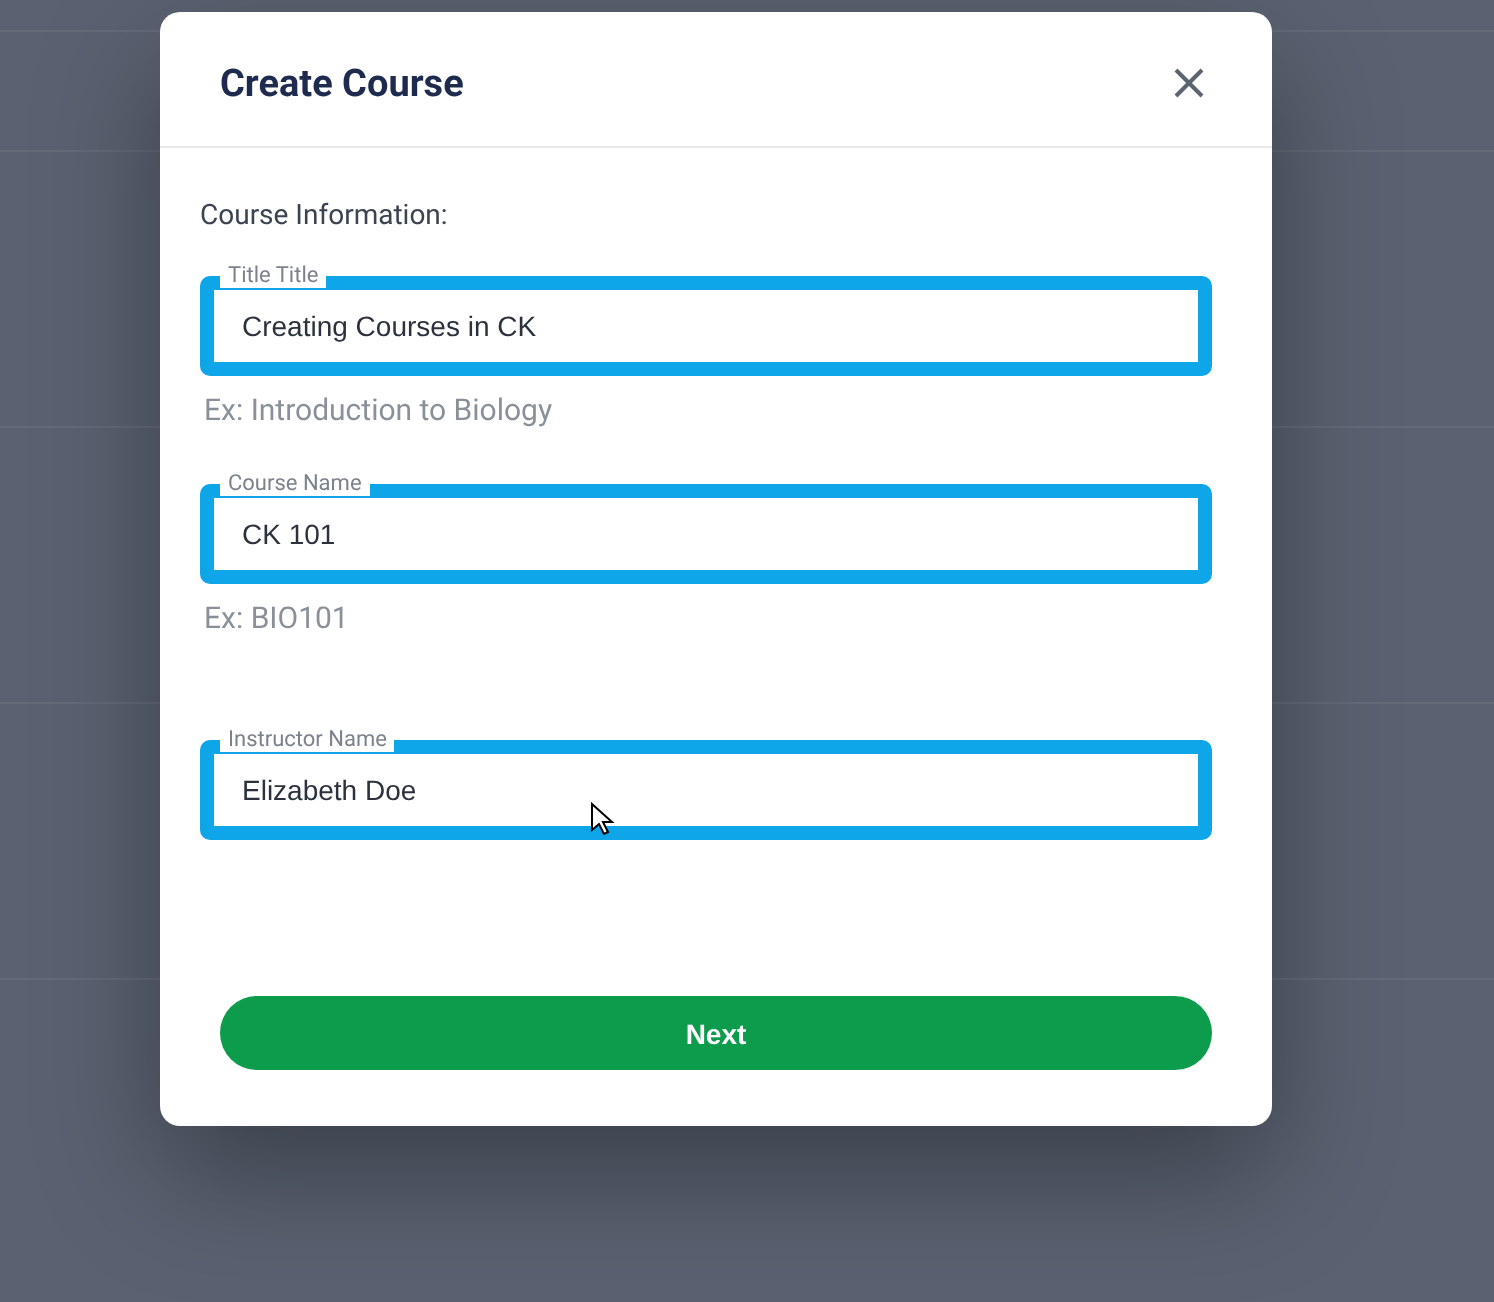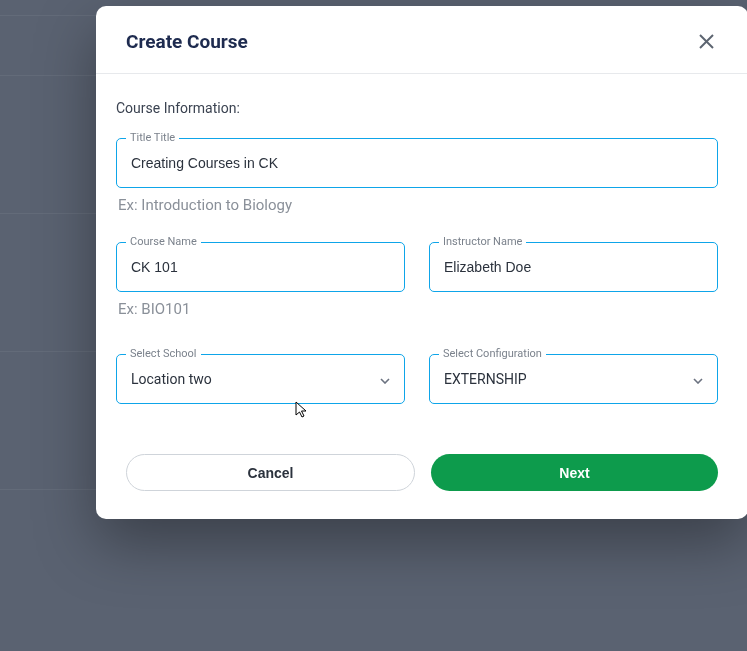--- a/index.html
+++ b/index.html
@@ -17,23 +17,23 @@
     top: 0; left: 0; right: 0; bottom: 0;
   }
   .bg-lines div {
     position: absolute;
     left: 0; right: 0;
     height: 1px;
     background: rgba(255,255,255,0.06);
   }
   .modal {
     position: absolute;
-    left: 96px;
+    left: 80px;
     top: 6px;
-    width: 652px;
+    width: 556px;
     background: #ffffff;
     border-radius: 10px;
     box-shadow: 0 24px 60px rgba(0,0,0,0.35);
   }
   .modal-header {
     display: flex;
     align-items: center;
     justify-content: space-between;
     padding: 24px 30px 20px 30px;
     border-bottom: 1px solid #e7e9ec;
@@ -55,40 +55,41 @@
     padding: 26px 30px 50px 20px;
   }
   .section-label {
     font-size: 14px;
     color: #3b4351;
     margin-bottom: 22px;
   }
   .row {
     display: flex;
     gap: 24px;
+    flex-direction: column;
   }
   .field {
     position: relative;
     flex: 1;
     margin-bottom: 28px;
   }
   .field.full { flex: 1 1 100%; }
   .field-label {
     position: absolute;
     top: -7px;
     left: 10px;
     background: #fff;
     padding: 0 4px;
     font-size: 11px;
     color: #7b828c;
   }
   .text-input, .select-input {
     width: 100%;
     height: 50px;
-    border: 1px solid #0ea5e9;
+    border: 7px solid #0ea5e9;
     border-radius: 5px;
     padding: 0 14px;
     font-size: 14px;
     color: #2b323d;
     background: #fff;
     outline: none;
   }
   .select-input {
     display: flex;
     align-items: center;
@@ -170,47 +171,22 @@
         <span class="field-label">Course Name</span>
         <input type="text" class="text-input" value="CK 101" style="">
         <div class="helper">Ex: BIO101</div>
       </div>
       <div class="field">
         <span class="field-label">Instructor Name</span>
         <input type="text" class="text-input" value="Elizabeth Doe" style="">
       </div>
     </div>
 
-    <div class="row" style="margin-top:8px;">
-      <div class="field" style="margin-bottom:0">
-        <span class="field-label">Select School</span>
-        <div class="select-input">
-          <span>Location two</span>
-          <span class="caret">
-            <svg width="10" height="6" viewBox="0 0 10 6">
-                <path d="M1 1 L5 5 L9 1" fill="none" stroke="#6b7280" stroke-width="1.6"></path>
-              </svg>
-          </span>
-        </div>
-      </div>
-      <div class="field" style="margin-bottom:0">
-        <span class="field-label">Select Configuration</span>
-        <div class="select-input">
-          <span>EXTERNSHIP</span>
-          <span class="caret">
-            <svg width="10" height="6" viewBox="0 0 10 6">
-                <path d="M1 1 L5 5 L9 1" fill="none" stroke="#6b7280" stroke-width="1.6"></path>
-              </svg>
-          </span>
-        </div>
-      </div>
-    </div>
   </div>
 
   <div class="modal-footer">
-    <button class="btn btn-cancel">Cancel</button>
     <button class="btn btn-next">Next</button>
   </div>
 </div>
 
 <svg class="cursor" width="14" height="18" viewBox="0 0 14 18">
   <path d="M1 1 L1 14 L4.5 11 L7 16 L9 15 L6.5 10 L11 10 Z" fill="#fff" stroke="#000" stroke-width="1"></path>
 </svg>
 
 </body></html>

